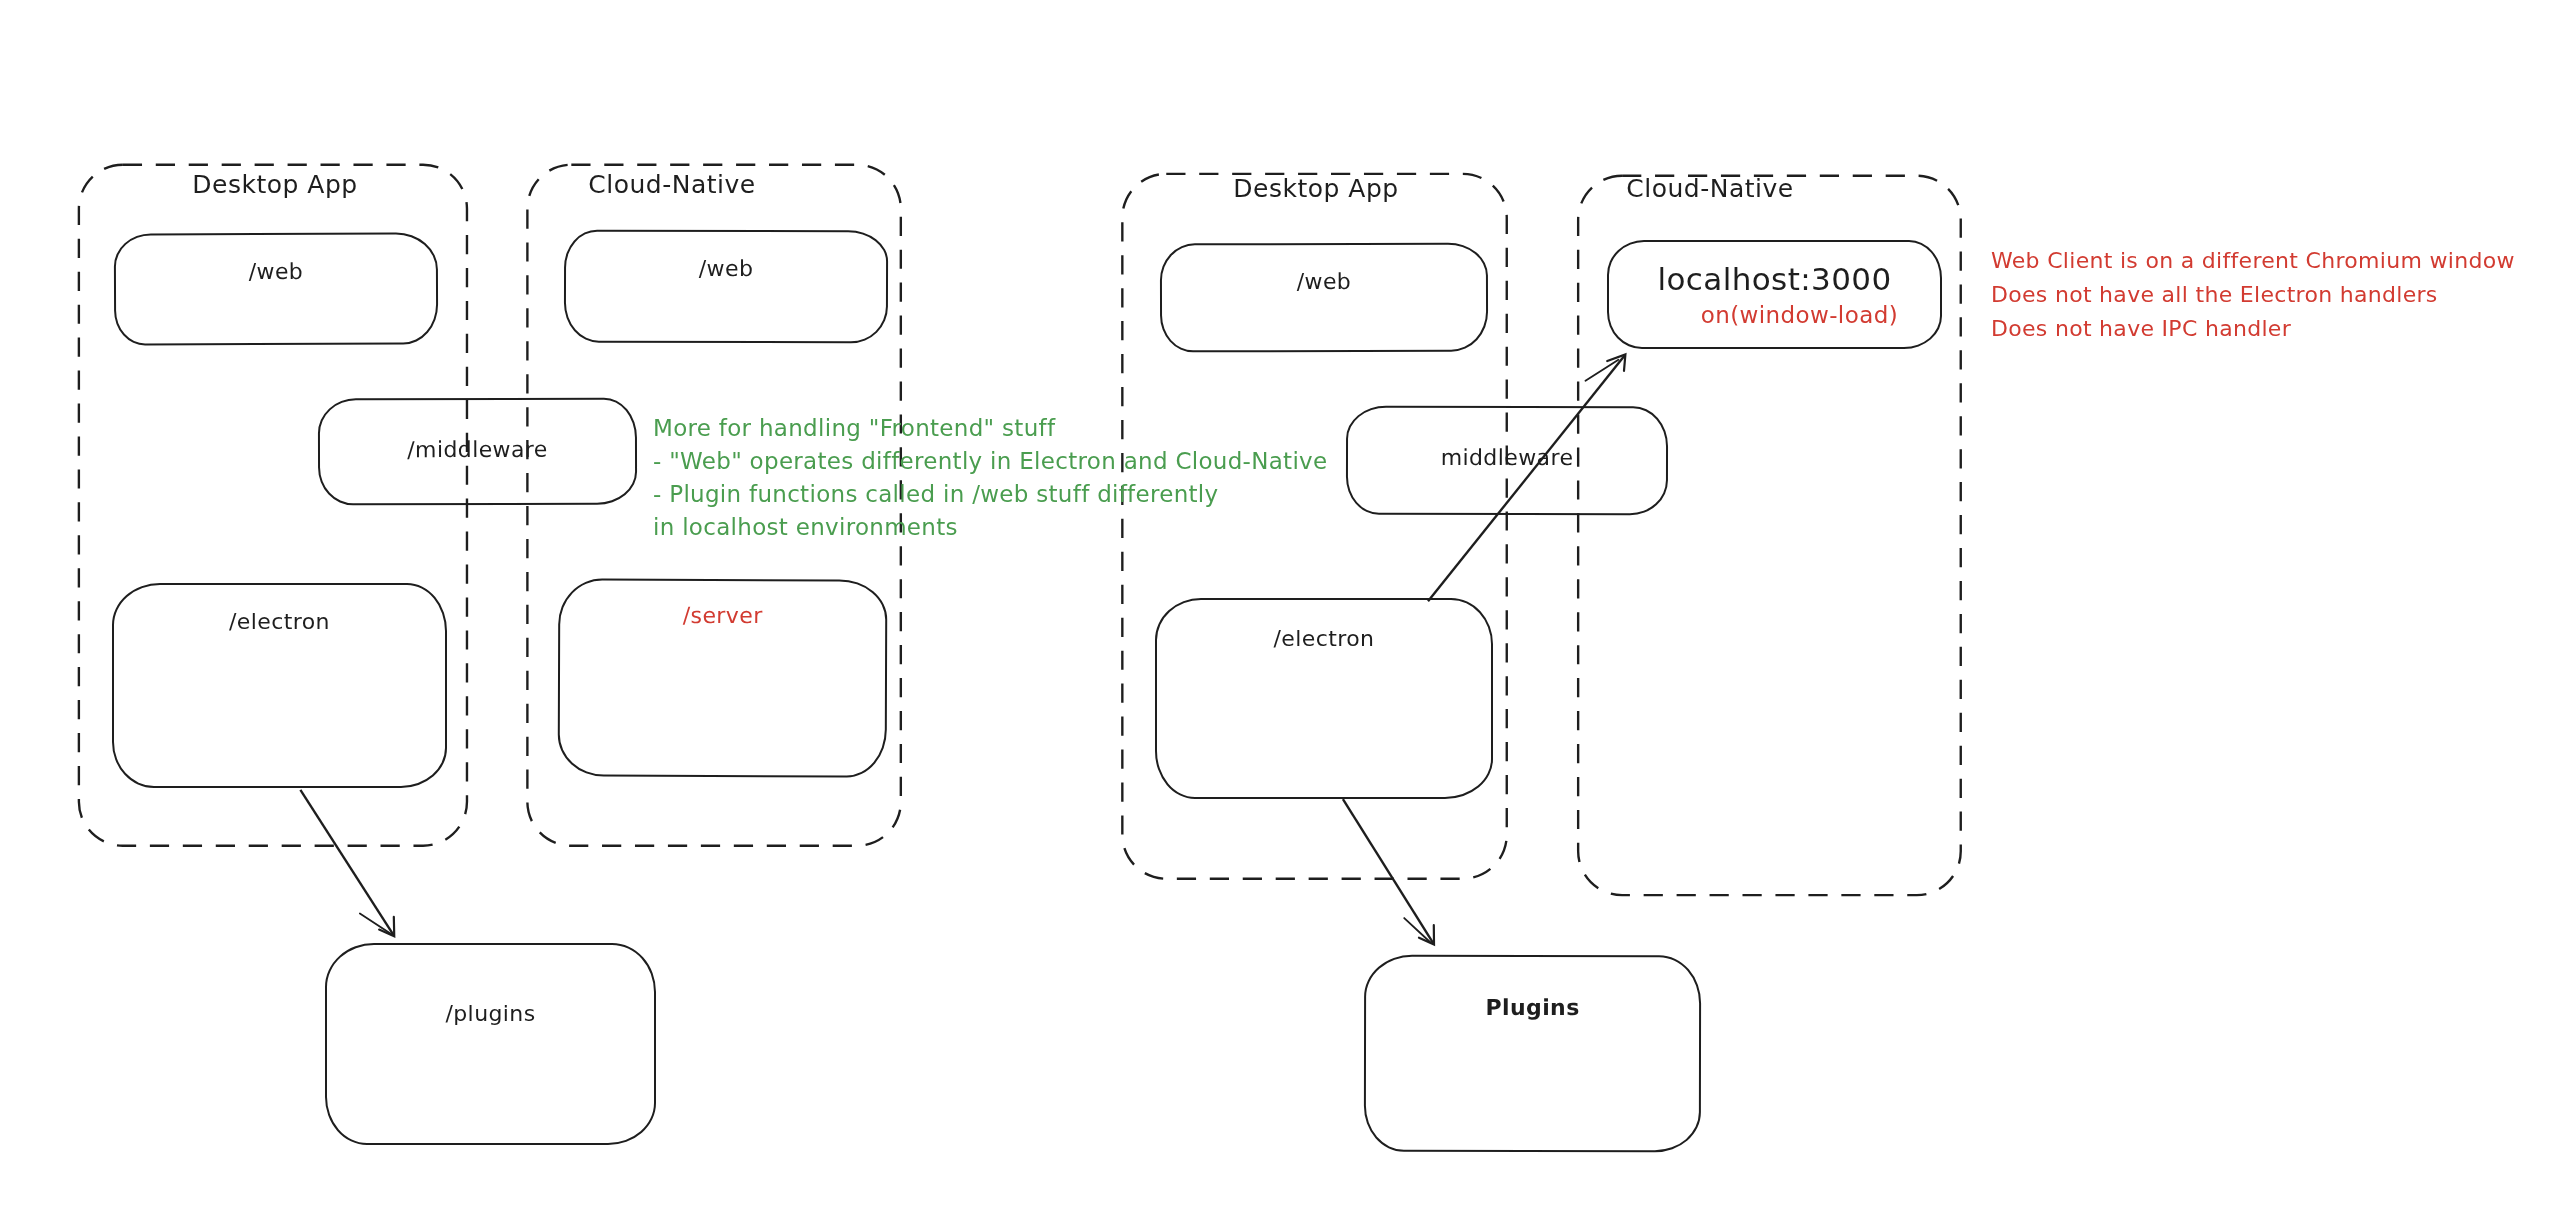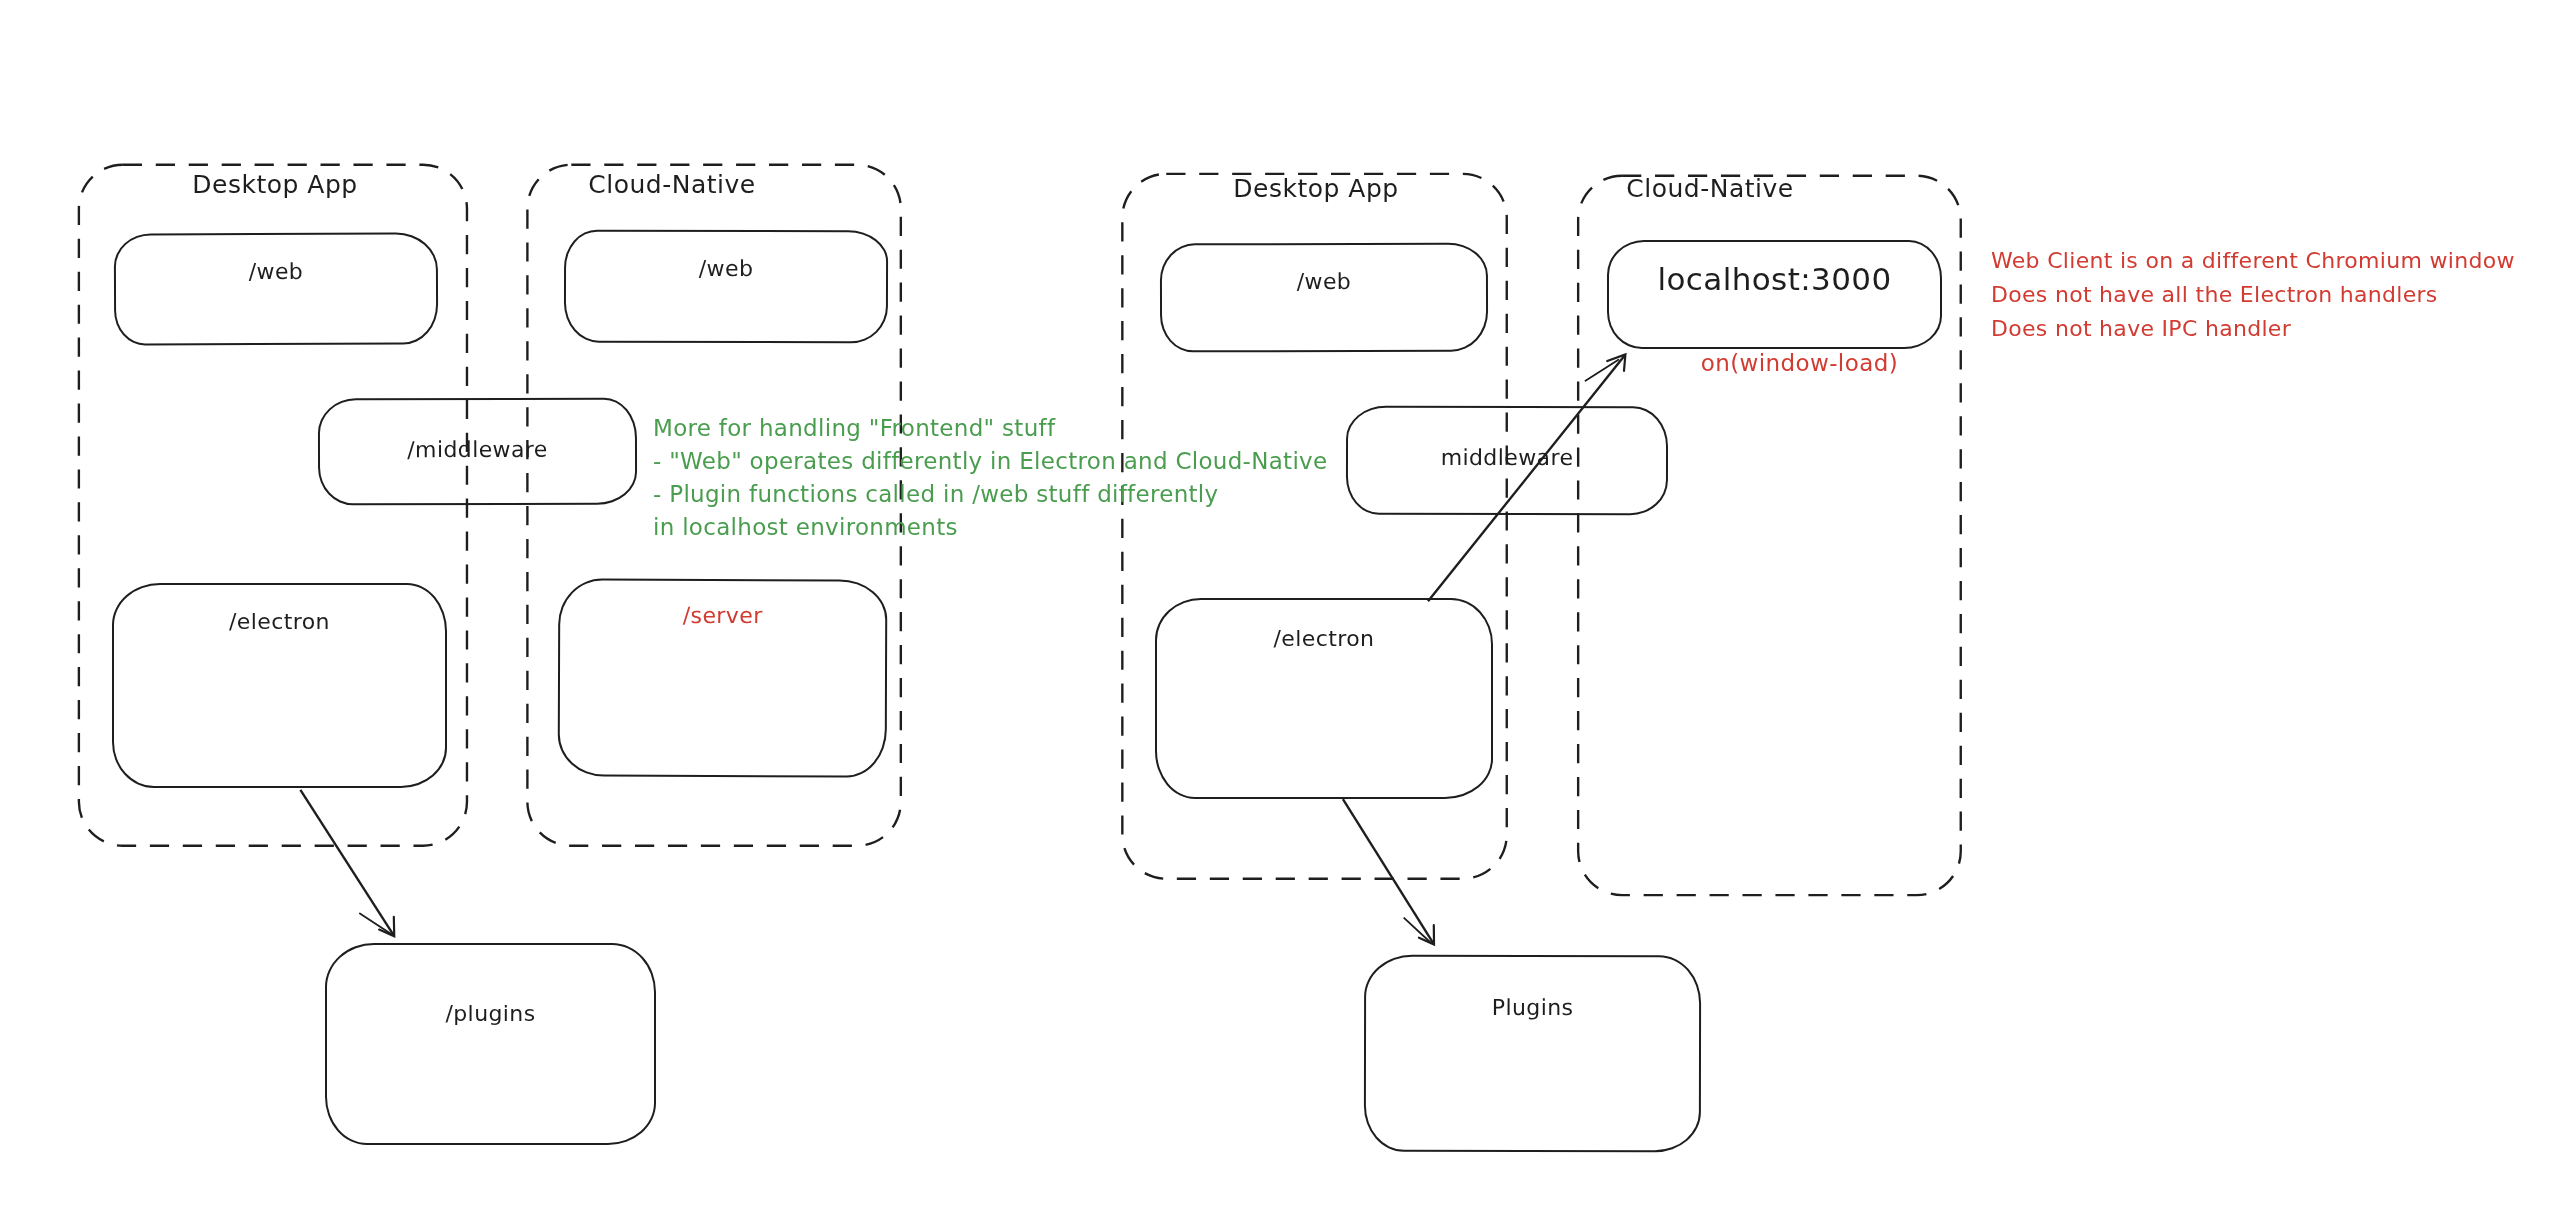--- a/index.html
+++ b/index.html
@@ -38,27 +38,27 @@
   #server-box .box-label{padding-top:22px;color:var(--red);}
   #plugins-l{left:325px;top:943px;width:331px;height:202px;border-radius:49px 44px 48px 42px / 44px 49px 42px 48px;}
   #plugins-l .box-label{padding-top:56px;}
 
   
   #web-r{left:1160px;top:243px;width:328px;height:109px;border-radius:35px 40px 37px 33px / 37px 33px 40px 37px;transform:rotate(-.15deg);}
   #web-r .box-label{padding-top:24px;}
   #localhost-box{left:1607px;top:240px;width:335px;height:109px;border-radius:37px 33px 38px 35px / 35px 38px 33px 37px;}
   #localhost-box .box-label{padding-top:19px;font-size:31px;}
   #localhost-box .red-sub{
-    position:absolute;right:42px;top:60px;font-size:23px;color:var(--red);letter-spacing:0.4px;margin-top:48px;
+    position:absolute;right:42px;top:60px;font-size:23px;color:var(--red);letter-spacing:0.4px;
   }
   #middleware-r{left:1346px;top:406px;width:322px;height:109px;border-radius:40px 35px 38px 33px / 33px 40px 35px 38px;transform:rotate(.1deg);}
   #middleware-r .box-label{padding-top:37px;}
   #electron-r{left:1155px;top:598px;width:338px;height:201px;border-radius:46px 42px 48px 40px / 42px 46px 40px 48px;}
   #electron-r .box-label{padding-top:26px;}
-  #plugins-r{left:1364px;top:955px;width:337px;height:197px;border-radius:48px 42px 46px 40px / 42px 48px 40px 46px;transform:rotate(.1deg);}
+  #plugins-r{left:1364px;top:955px;width:337px;height:197px;border-radius:48px 42px 46px 40px / 42px 48px 40px 46px;transform:rotate(.1deg);font-weight:bold;}
   #plugins-r .box-label{padding-top:38px;}
 
   .diagram-title{
     position:absolute;z-index:1;transform:translate(-50%,-50%);
     font-size:25px;letter-spacing:0.5px;white-space:nowrap;margin-top:39px;
   }
   #title-desktop-l{left:275px;top:145px;}
   #title-cloud-l{left:672px;top:145px;}
   #title-desktop-r{left:1316px;top:149px;}
   #title-cloud-r{left:1710px;top:149px;}

